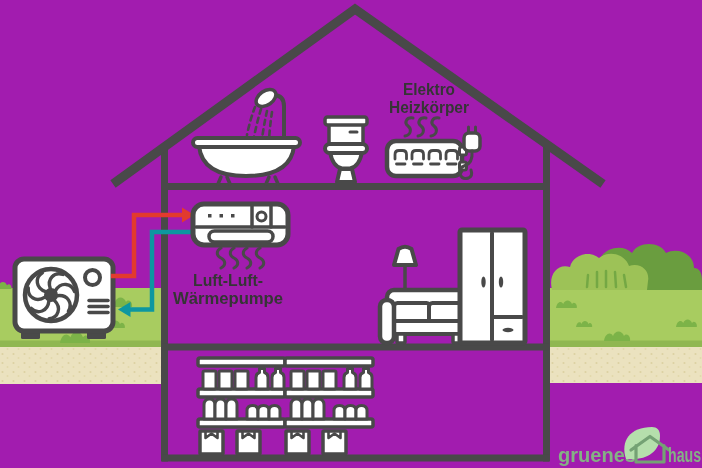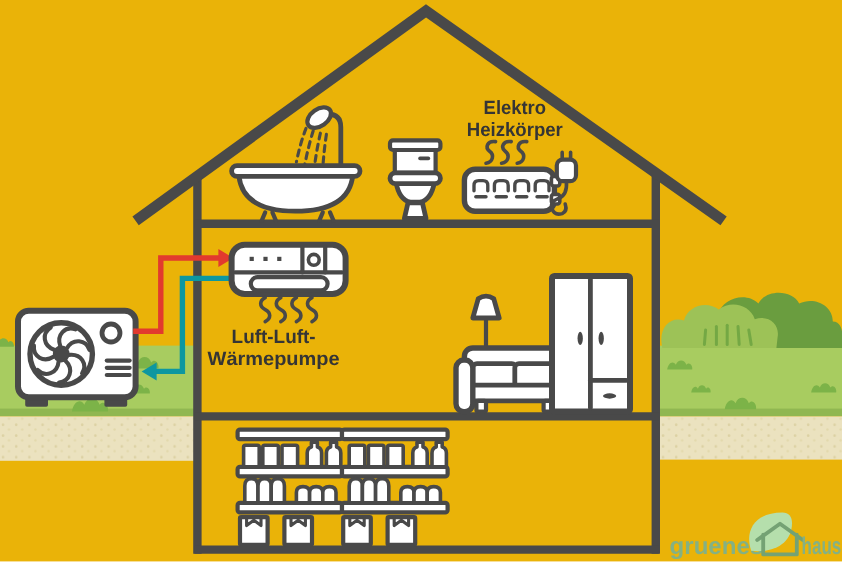--- a/index.html
+++ b/index.html
@@ -1,16 +1,16 @@
 <!DOCTYPE html>
 <html><head>
 <meta charset="utf-8">
 <style>
   html,body { margin:0; padding:0; background:#ffffff; }
-  .stage { position:relative; width:702px; height:468px; background:#eab308; overflow:hidden;
+  .stage { position:relative; width:702px; height:468px; background:#a21caf; overflow:hidden;
            font-family:"Liberation Sans", sans-serif; }
   svg { position:absolute; left:0; top:0; }
   .s   { stroke:#494949; fill:none; stroke-linecap:round; stroke-linejoin:round; }
   .sw  { stroke:#494949; fill:#ffffff; stroke-linecap:round; stroke-linejoin:round; }
   .df  { fill:#494949; stroke:none; }
   .struct { stroke:#494949; fill:none; stroke-linecap:butt; }
   .hot  { stroke:#e23a2e; fill:none; stroke-linejoin:miter; stroke-linecap:butt; }
   .hotf { fill:#e23a2e; stroke:none; }
   .cold { stroke:#0d97a0; fill:none; stroke-linejoin:miter; stroke-linecap:butt; }
   .coldf{ fill:#0d97a0; stroke:none; }

